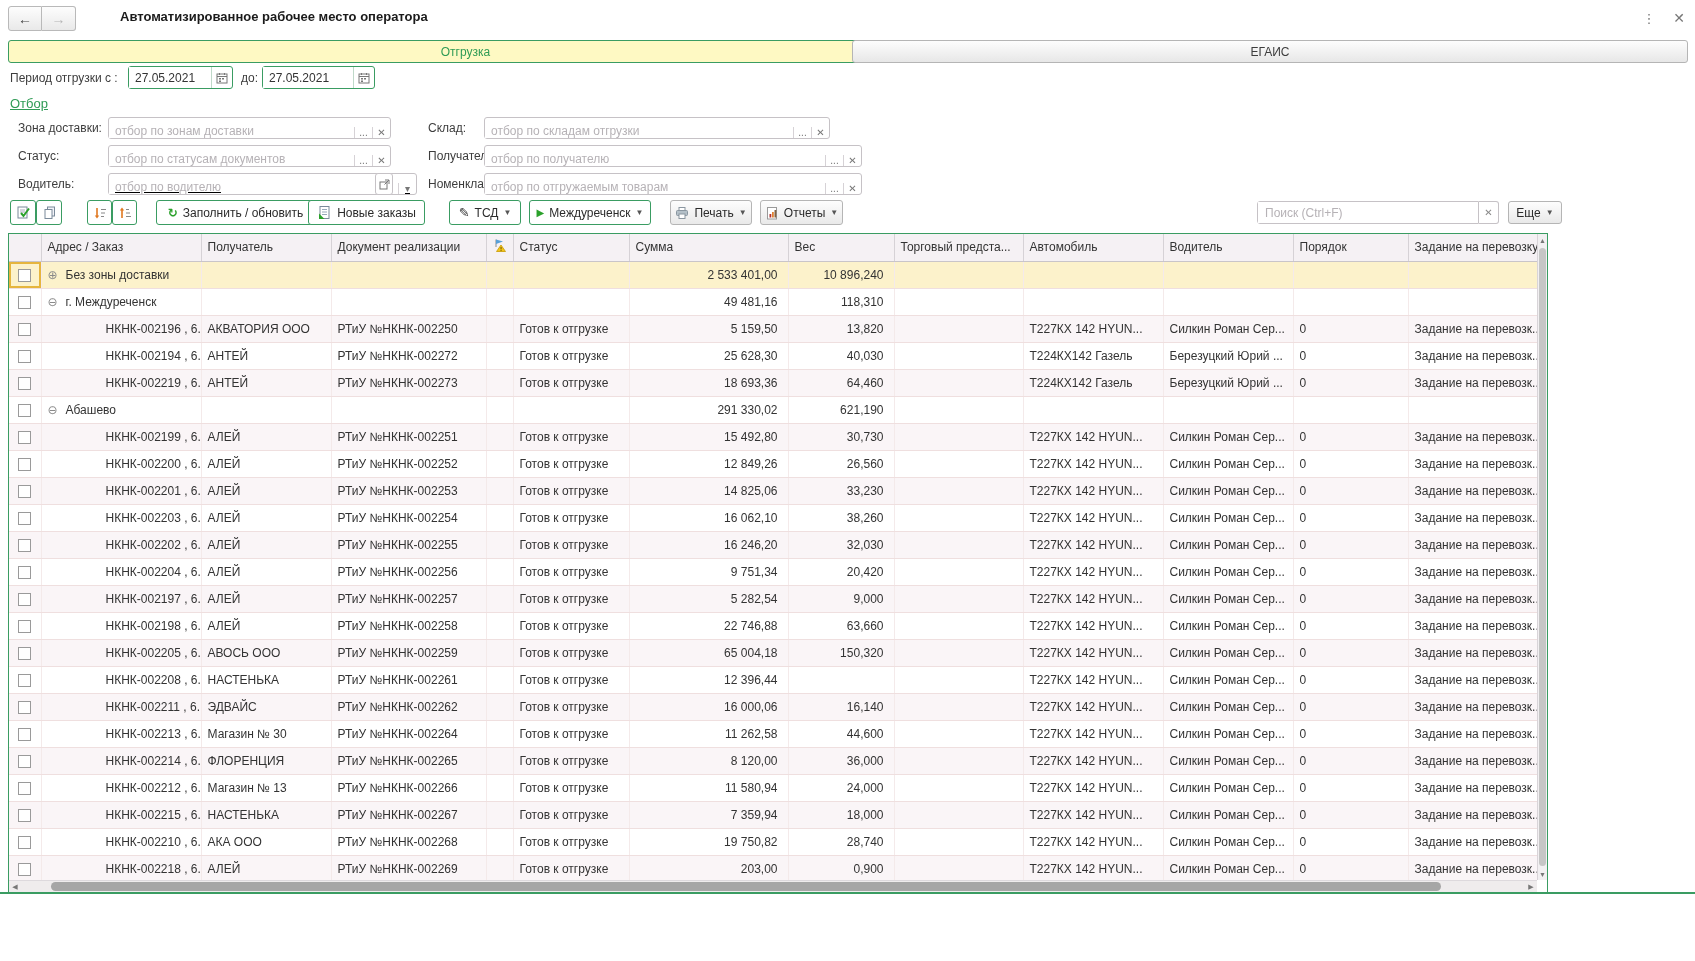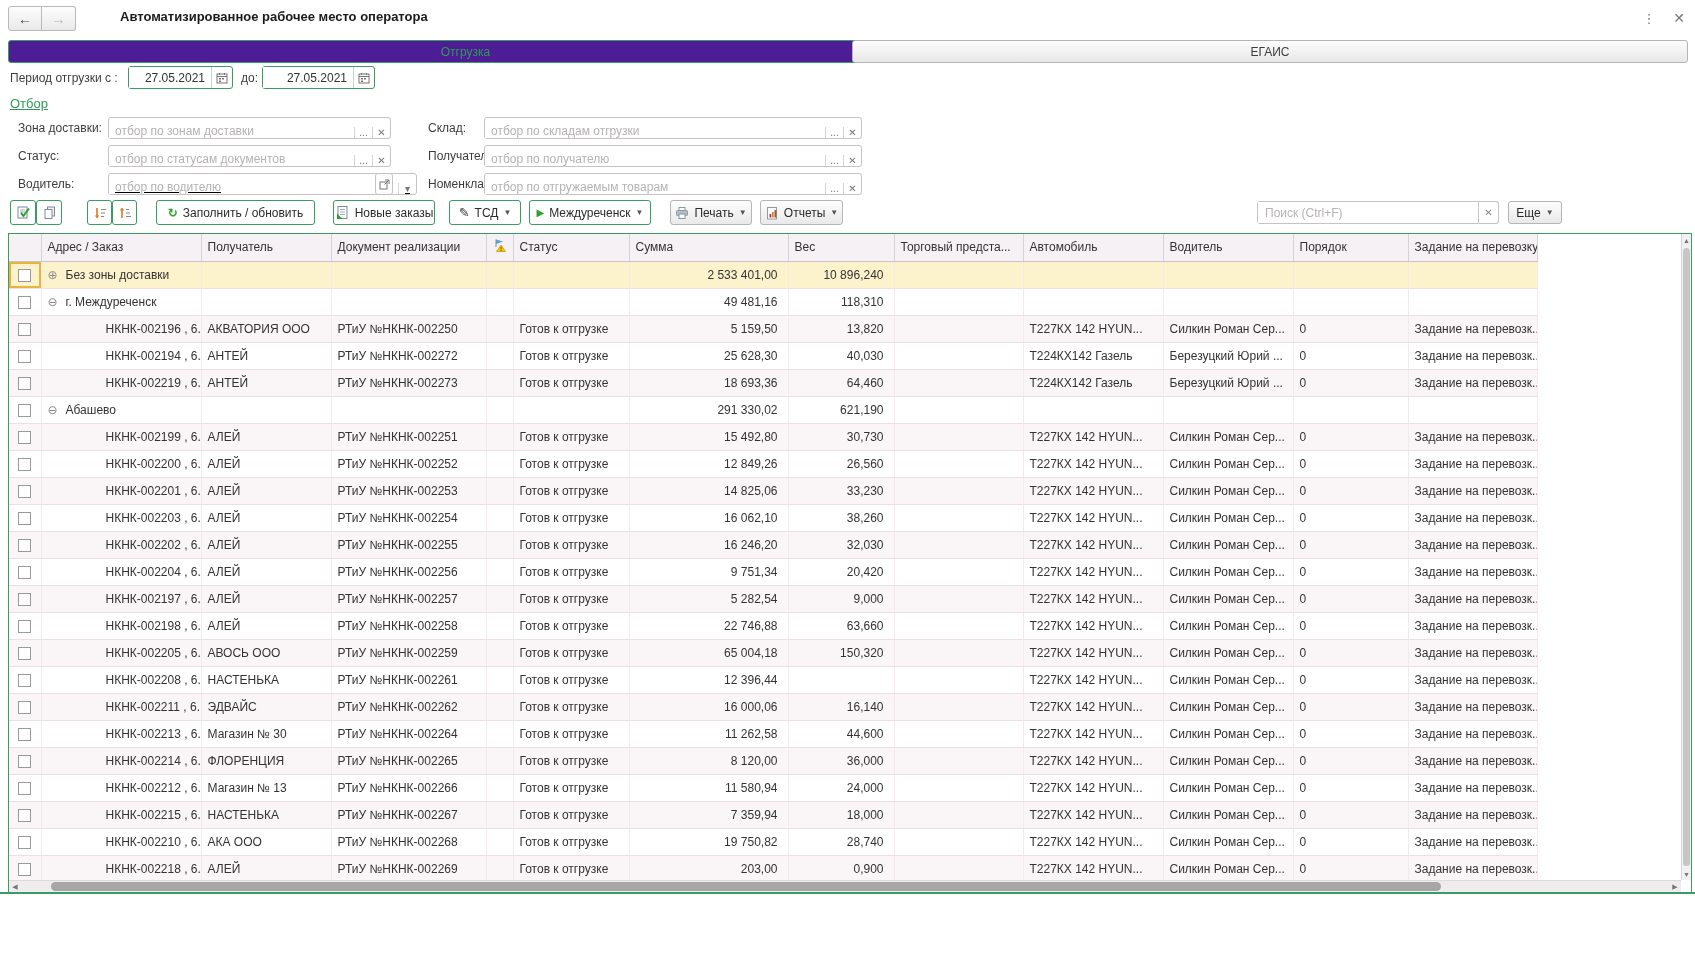--- a/index.html
+++ b/index.html
@@ -15,27 +15,27 @@
   .navbtn:last-child { border-radius:0 3px 3px 0; border-left:none; color:#b5b5b5; }
   .title { position:absolute; left:120px; top:9px; font-size:13px; font-weight:bold; color:#1a1a1a; }
   .winbtn { position:absolute; top:8px; width:22px; height:20px; display:flex; align-items:center; justify-content:center;
             color:#777; font-size:14px; cursor:pointer; }
   #menu-dots { left:1638px; letter-spacing:0; font-size:13px; }
   #win-close { left:1668px; }
 
   
   .tab { position:absolute; top:40px; height:23px; display:flex; align-items:center; justify-content:center;
          font-size:12px; border-radius:3px; cursor:pointer; }
-  .tab.active { left:8px; width:915px; background:#4c1d95; border:1px solid #3a9c62; color:#2f9b55; }
+  .tab.active { left:8px; width:915px; background:#fef9c3; border:1px solid #3a9c62; color:#2f9b55; }
   .tab.inactive { left:852px; width:836px; background:linear-gradient(#fdfdfd,#e7e7e7); border:1px solid #b5b5b5; color:#3d3d3d; }
 
   
   .lbl { position:absolute; font-size:12px; color:#3d3d3d; }
   .datebox { position:absolute; top:66px; height:23px; display:flex; border:1px solid #3a9c62; border-radius:3px; background:#fff; }
-  .datebox input { border:none; outline:none; flex:1; padding:0 6px; font-size:12px; color:#333; font-family:inherit; width:78px;text-align:right; }
+  .datebox input { border:none; outline:none; flex:1; padding:0 6px; font-size:12px; color:#333; font-family:inherit; width:78px; }
   .dateseg { width:21px; border-left:1px solid #bfd9c9; display:flex; align-items:center; justify-content:center; cursor:pointer; }
 
   
   .linktitle { position:absolute; left:10px; top:96px; font-size:13px; color:#2f9b55; text-decoration:underline; cursor:pointer; }
 
   .frow { position:absolute; height:22px; }
   .fgroup { position:absolute; height:22px; display:flex; border:1px solid #c6c2c6; border-radius:3px; background:#fff;align-items:flex-end; }
   .fgroup input { border:none; outline:none; flex:1; padding:0 6px; font-size:12px; color:#333; font-family:inherit; min-width:0; }
   .fgroup input::placeholder { color:#b6b2b6; opacity:1; }
   .fseg { width:18px; border-left:1px solid #d6d2d6; display:flex; align-items:center; justify-content:center;
@@ -50,21 +50,21 @@
   .caret { font-size:8px; color:#555; }
   .grn { color:#2ba12b; font-weight:bold; }
   .searchgroup { position:absolute; left:1245px; top:201px; display:flex;margin-left:12px; }
   .searchbox { width:222px; height:23px; border:1px solid #c6c2c6; border-radius:3px 0 0 3px; display:flex; }
   .searchbox input { border:none; outline:none; flex:1; padding:0 7px; font-size:12px; color:#333; font-family:inherit; }
   .searchbox input::placeholder { color:#b6b2b6; opacity:1; }
   .searchclear { width:20px; height:23px; border:1px solid #c6c2c6; border-left:none; border-radius:0 3px 3px 0;
                  display:flex; align-items:center; justify-content:center; font-size:10px; color:#888; cursor:pointer; }
 
   
-  .tablewrap { position:absolute; left:8px; top:233px; width:1684px; height:660px; border:1px solid #3a9c62; background:#fff; }
+  .tablewrap { position:absolute; left:8px; top:233px; width:1540px; height:660px; border:1px solid #3a9c62; background:#fff; }
   .gridarea { position:absolute; left:0; top:0; right:10px; bottom:12px; overflow:hidden; }
   table { border-collapse:collapse; table-layout:fixed; width:1528px; font-size:12px; color:#333; }
   col.w-cb{width:32px} col.w-addr{width:160px} col.w-rec{width:130px} col.w-doc{width:155px} col.w-flag{width:27px}
   col.w-st{width:116px} col.w-sum{width:159px} col.w-wt{width:106px} col.w-tr{width:129px} col.w-veh{width:140px}
   col.w-drv{width:130px} col.w-ord{width:115px} col.w-task{width:129px}
   th { height:27px; background:#f5f1f4; border-right:1px solid #d6d2d6; border-bottom:1px solid #c9c5c9;
        font-weight:normal; text-align:left; padding:0 6px; color:#333; overflow:hidden; white-space:nowrap; cursor:pointer; }
   th.c-flag { padding:0; text-align:center; }
   td { height:27px; border-right:1px solid #f4eaea; border-bottom:1px solid #efdfdf; padding:0 6px;
        overflow:hidden; white-space:nowrap; }
@@ -145,21 +145,21 @@
   <div class="linktitle">Отбор</div>
 
   <div class="frow" style="top:117px; left:0; right:0;">
     <div class="lbl" style="left:18px; top:4px;">Зона доставки:</div>
     <div class="fgroup" style="left:108px; width:283px;">
       <input placeholder="отбор по зонам доставки" style="">
       <div class="fseg">...</div>
       <div class="fseg">✕</div>
     </div>
     <div class="lbl" style="left:428px; top:4px;">Склад:</div>
-    <div class="fgroup" style="left:484px; width:378px;">
+    <div class="fgroup" style="left:484px; width:346px;">
       <input placeholder="отбор по складам отгрузки" style="">
       <div class="fseg">...</div>
       <div class="fseg">✕</div>
     </div>
   </div>
 
   <div class="frow" style="top:145px; left:0; right:0;">
     <div class="lbl" style="left:18px; top:4px;">Статус:</div>
     <div class="fgroup" style="left:108px; width:283px;">
       <input placeholder="отбор по статусам документов" style="">
@@ -224,21 +224,21 @@
         <polygon points="1.8,4.5 6.2,4.5 4,1.5" fill="#e07820"></polygon>
         <line x1="8" y1="3.5" x2="11" y2="3.5" stroke="#888"></line>
         <line x1="8" y1="7" x2="12" y2="7" stroke="#888"></line>
         <line x1="8" y1="10.5" x2="13" y2="10.5" stroke="#888"></line>
       </svg>
   </div>
   <div class="tbtn" style="left:156px; width:159px;">
     <span class="grn">↻</span>
     <span>Заполнить / обновить</span>
   </div>
-  <div class="tbtn" style="left:333px; width:102px;">
+  <div class="tbtn" style="left:308px; width:117px;">
     <svg width="15" height="15" viewBox="0 0 15 15">
         <rect x="3" y="1.5" width="9" height="12" fill="#fff" stroke="#7a8a9a"></rect>
         <line x1="5" y1="4.5" x2="10" y2="4.5" stroke="#9ab"></line>
         <line x1="5" y1="7" x2="10" y2="7" stroke="#9ab"></line>
         <line x1="5" y1="9.5" x2="10" y2="9.5" stroke="#9ab"></line>
         <polygon points="2,14 2,8.5 7.5,14" fill="#2ba12b"></polygon>
       </svg>
     <span>Новые заказы</span>
   </div>
   <div class="tbtn" style="left:449px; width:72px;">

